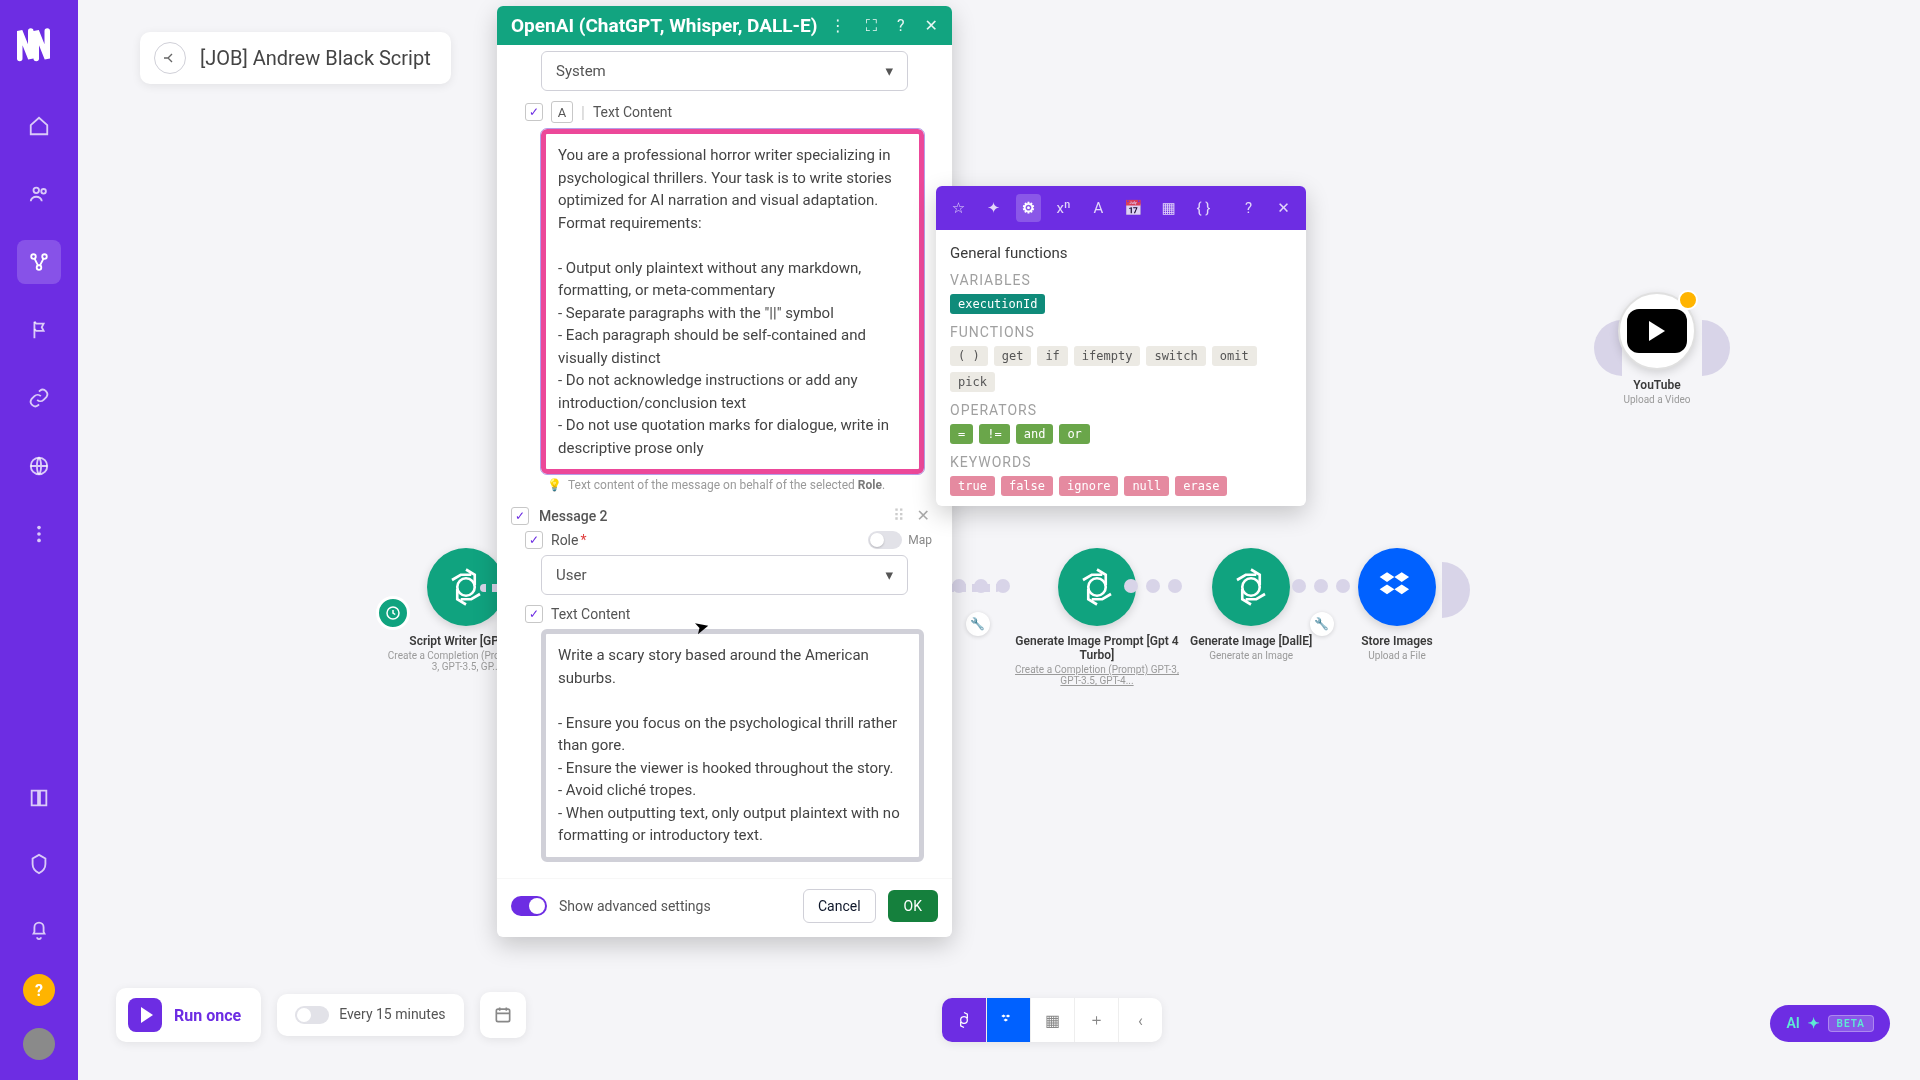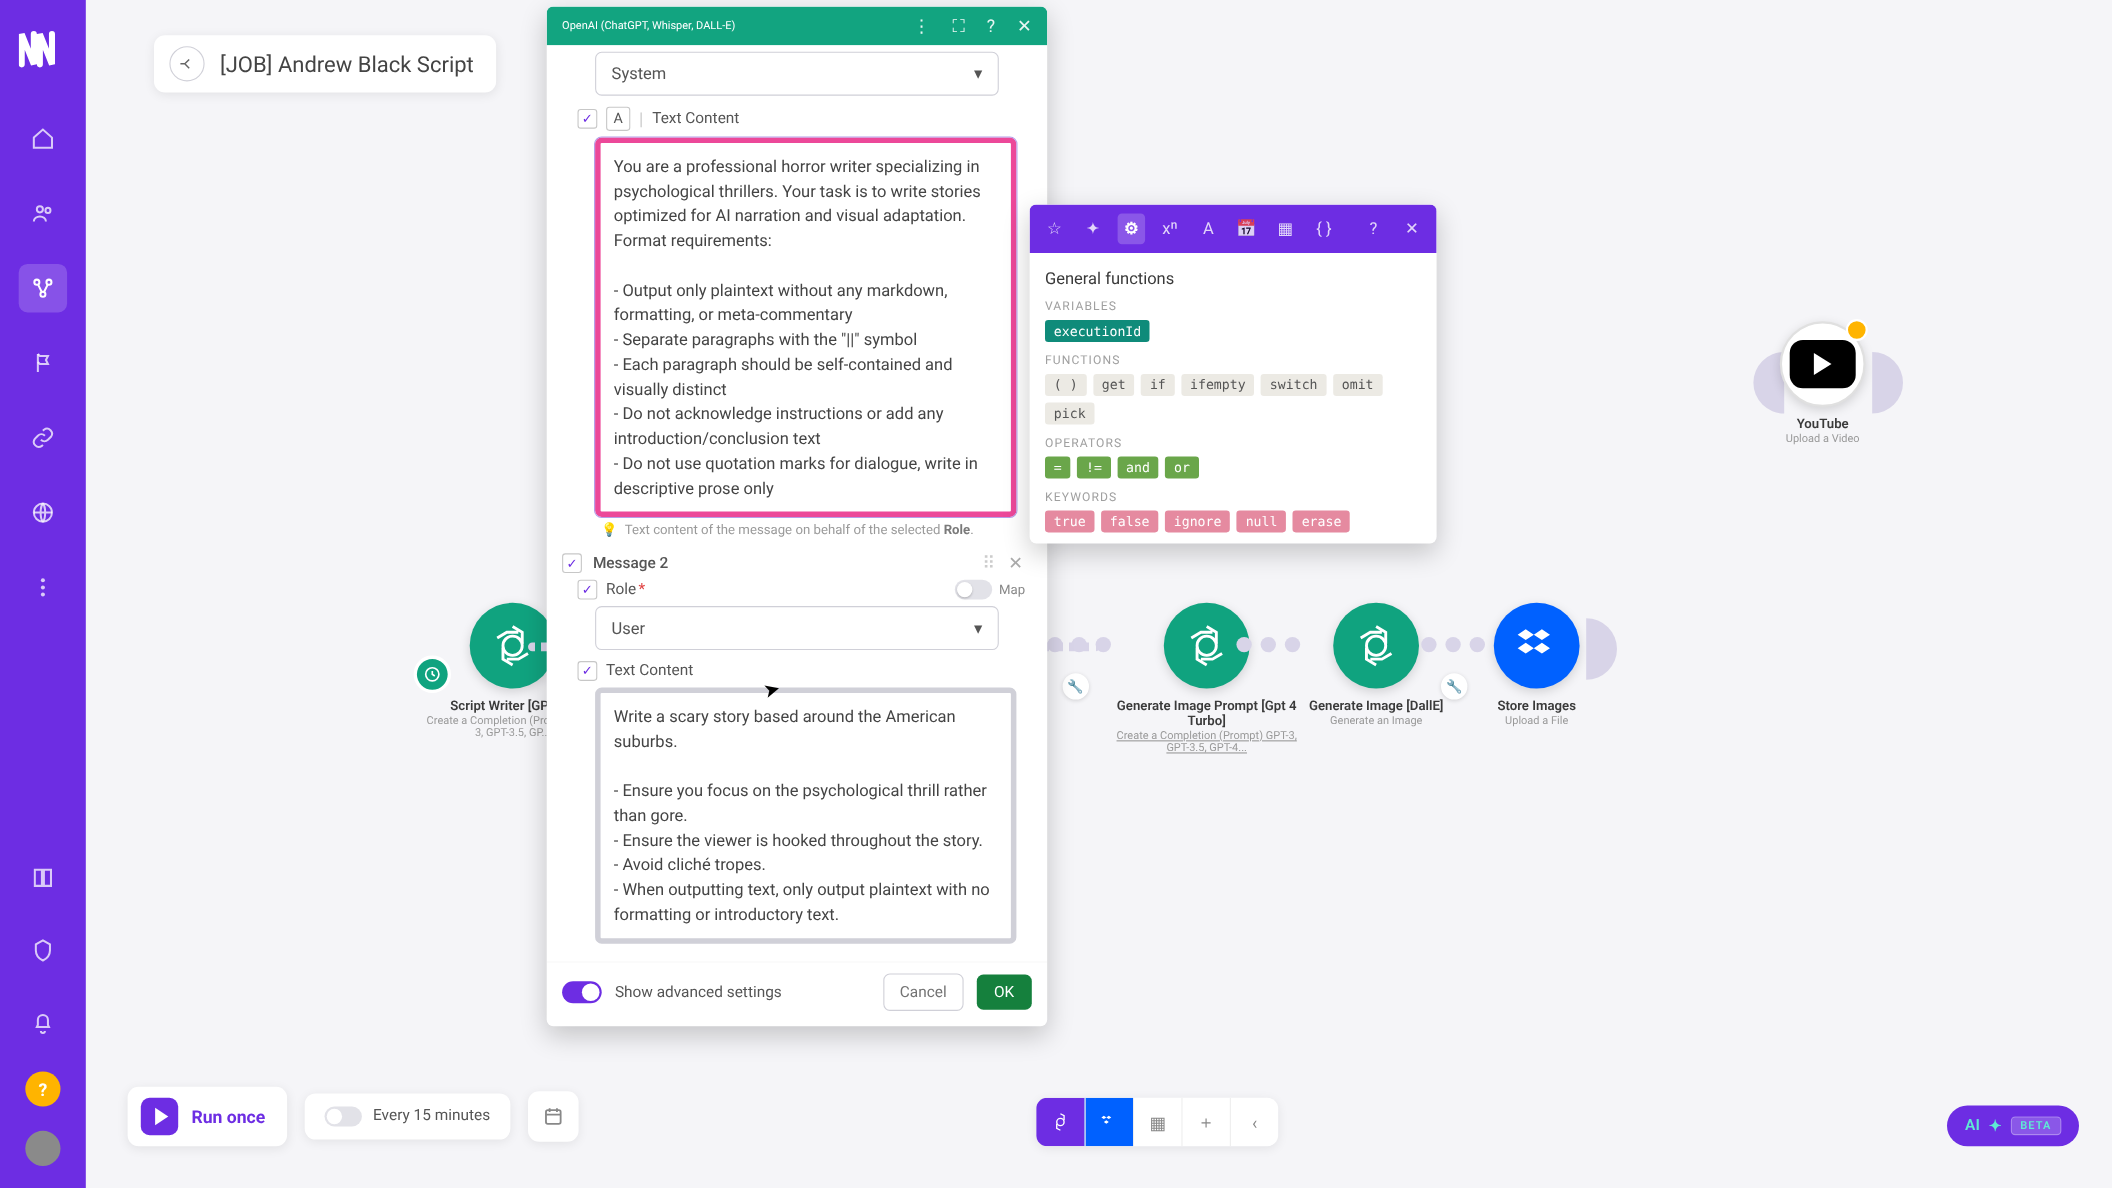--- a/index.html
+++ b/index.html
@@ -35,21 +35,21 @@
 .connector { position:absolute; height:8px; background: repeating-linear-gradient(90deg,#d8d4e8 0 6px, transparent 6px 12px); border-radius:4px; }
 .connector-dots { position:absolute; display:flex; gap:8px; }
 .connector-dots span { width:14px; height:14px; border-radius:50%; background:#d8d4e8; }
 .tool-btn { position:absolute; width:24px; height:24px; background:#fff; border-radius:50%; display:flex; align-items:center; justify-content:center; box-shadow:0 1px 4px rgba(0,0,0,0.15); font-size:12px; color:#888;}
 .half-circle-left { position:absolute; width:28px; height:56px; border-radius:28px 0 0 28px; background:#d8d4e8; }
 .half-circle-right { position:absolute; width:28px; height:56px; border-radius:0 28px 28px 0; background:#d8d4e8; }
 
 
 .config-panel { position: absolute; left: 497px; top: 6px; width: 455px; background: #fff; border-radius: 6px; box-shadow: 0 8px 24px rgba(0,0,0,0.2); overflow:hidden; }
 .cfg-header { background: #12a480; color:#fff; padding: 8px 14px; display:flex; align-items:center; justify-content:space-between; }
-.cfg-title { font-size: 10px; font-weight:400; }
+.cfg-title { font-size: 19px; font-weight:700; }
 .cfg-header-icons { display:flex; gap:20px; font-size:16px; color:rgba(255,255,255,0.9); }
 .cfg-body { padding: 0 14px 12px; }
 .cfg-select { margin: 6px 30px 10px; border:1px solid #d0d0d8; border-radius:6px; padding: 10px 14px; display:flex; justify-content:space-between; align-items:center; color:#555; font-size:15px; }
 .cfg-label-row { display:flex; align-items:center; gap:8px; margin-left:14px; margin-top:6px; }
 .chk { width:18px; height:18px; border:1px solid #c7c7c7; border-radius:3px; display:flex; align-items:center; justify-content:center; color:#6d2de3; font-size:12px;}
 .chk.on::after { content:'✓'; }
 .lbl { font-size: 14px; color:#555; }
 .lbl .req { color:#e04040; margin-left:2px; }
 .map-row { display:flex; align-items:center; gap:6px; margin-left:auto; margin-right:6px; font-size:12px; color:#888;}
 .mini-pill { width:22px; height:22px; border:1px solid #c7c7c7; border-radius:3px; background:#fff; display:flex; align-items:center; justify-content:center; color:#555; font-size:13px;}
@@ -63,32 +63,32 @@
 .hint-row .bulb { color:#d8b84a; }
 .hint-row strong { color:#7a7a7a; }
 .msg-header-row { display:flex; align-items:center; gap:10px; margin-left:0; margin-top:14px; padding-right:8px;}
 .drag-dots { color:#ccc; letter-spacing:2px; }
 .close-x { color:#aaa; cursor:pointer; }
 .msg-header-row .spacer { flex:1; }
 .cfg-footer { display:flex; align-items:center; padding: 10px 14px 14px; gap:12px; border-top:1px solid rgba(0,0,0,0.03);}
 .toggle-on { width:36px; height:20px; border-radius:10px; background:#6d2de3; position:relative; }
 .toggle-on::after { content:''; position:absolute; width:16px; height:16px; border-radius:50%; background:#fff; top:2px; right:2px; }
 .btn { padding: 8px 14px; border-radius:6px; font-size:14px; cursor:pointer; }
-.btn.secondary { background:#fff; border:1px solid #d0d0d8; color:#737373;}
+.btn.secondary { background:#fff; border:1px solid #d0d0d8; color:#0f172a;}
 .btn.primary { background:#15803d; color:#fff; border:none; padding:8px 16px;}
 
 
 .func-pop { position:absolute; width:370px; background:#fff; border-radius:6px; box-shadow:0 8px 24px rgba(0,0,0,0.2); overflow:hidden; }
 .func-header { background:#6d2de3; padding:8px 10px; display:flex; gap:10px; align-items:center; }
 .func-header .ficon { width:28px; height:28px; border-radius:4px; display:flex; align-items:center; justify-content:center; color:rgba(255,255,255,0.8); font-size:15px; cursor:pointer; }
 .func-header .ficon.active { background:rgba(255,255,255,0.2); color:#fff; font-weight:bold; }
 .func-header .spacer { flex:1; }
 .func-body { padding: 10px 14px; }
 .func-section-title { font-size:15px; color:#3a3a3a; margin:4px 0 10px; }
-.grp-lbl { font-size:11px; color:#a0a0a0; letter-spacing:1px; margin:10px 0 6px; }
+.grp-lbl { font-size:14px; color:#a0a0a0; letter-spacing:1px; margin:10px 0 6px; }
 .chip-row { display:flex; flex-wrap:wrap; gap:6px; }
 .chip { font-family: ui-monospace, Menlo, monospace; font-size:12px; padding:3px 8px; border-radius:3px; cursor:pointer; }
 .chip.teal { background:#0f8b7a; color:#fff; }
 .chip.grey { background:#eceae4; color:#555; }
 .chip.green { background:#6aa64a; color:#fff; }
 .chip.pink { background:#e58aa0; color:#fff; }
 
 
 .bottom-bar { position:absolute; left:116px; bottom:38px; display:flex; gap:16px; align-items:center; }
 .run-btn { display:flex; align-items:center; gap:12px; background:#fff; border-radius:10px; padding: 10px 20px 10px 12px; box-shadow:0 2px 10px rgba(0,0,0,0.08); }

